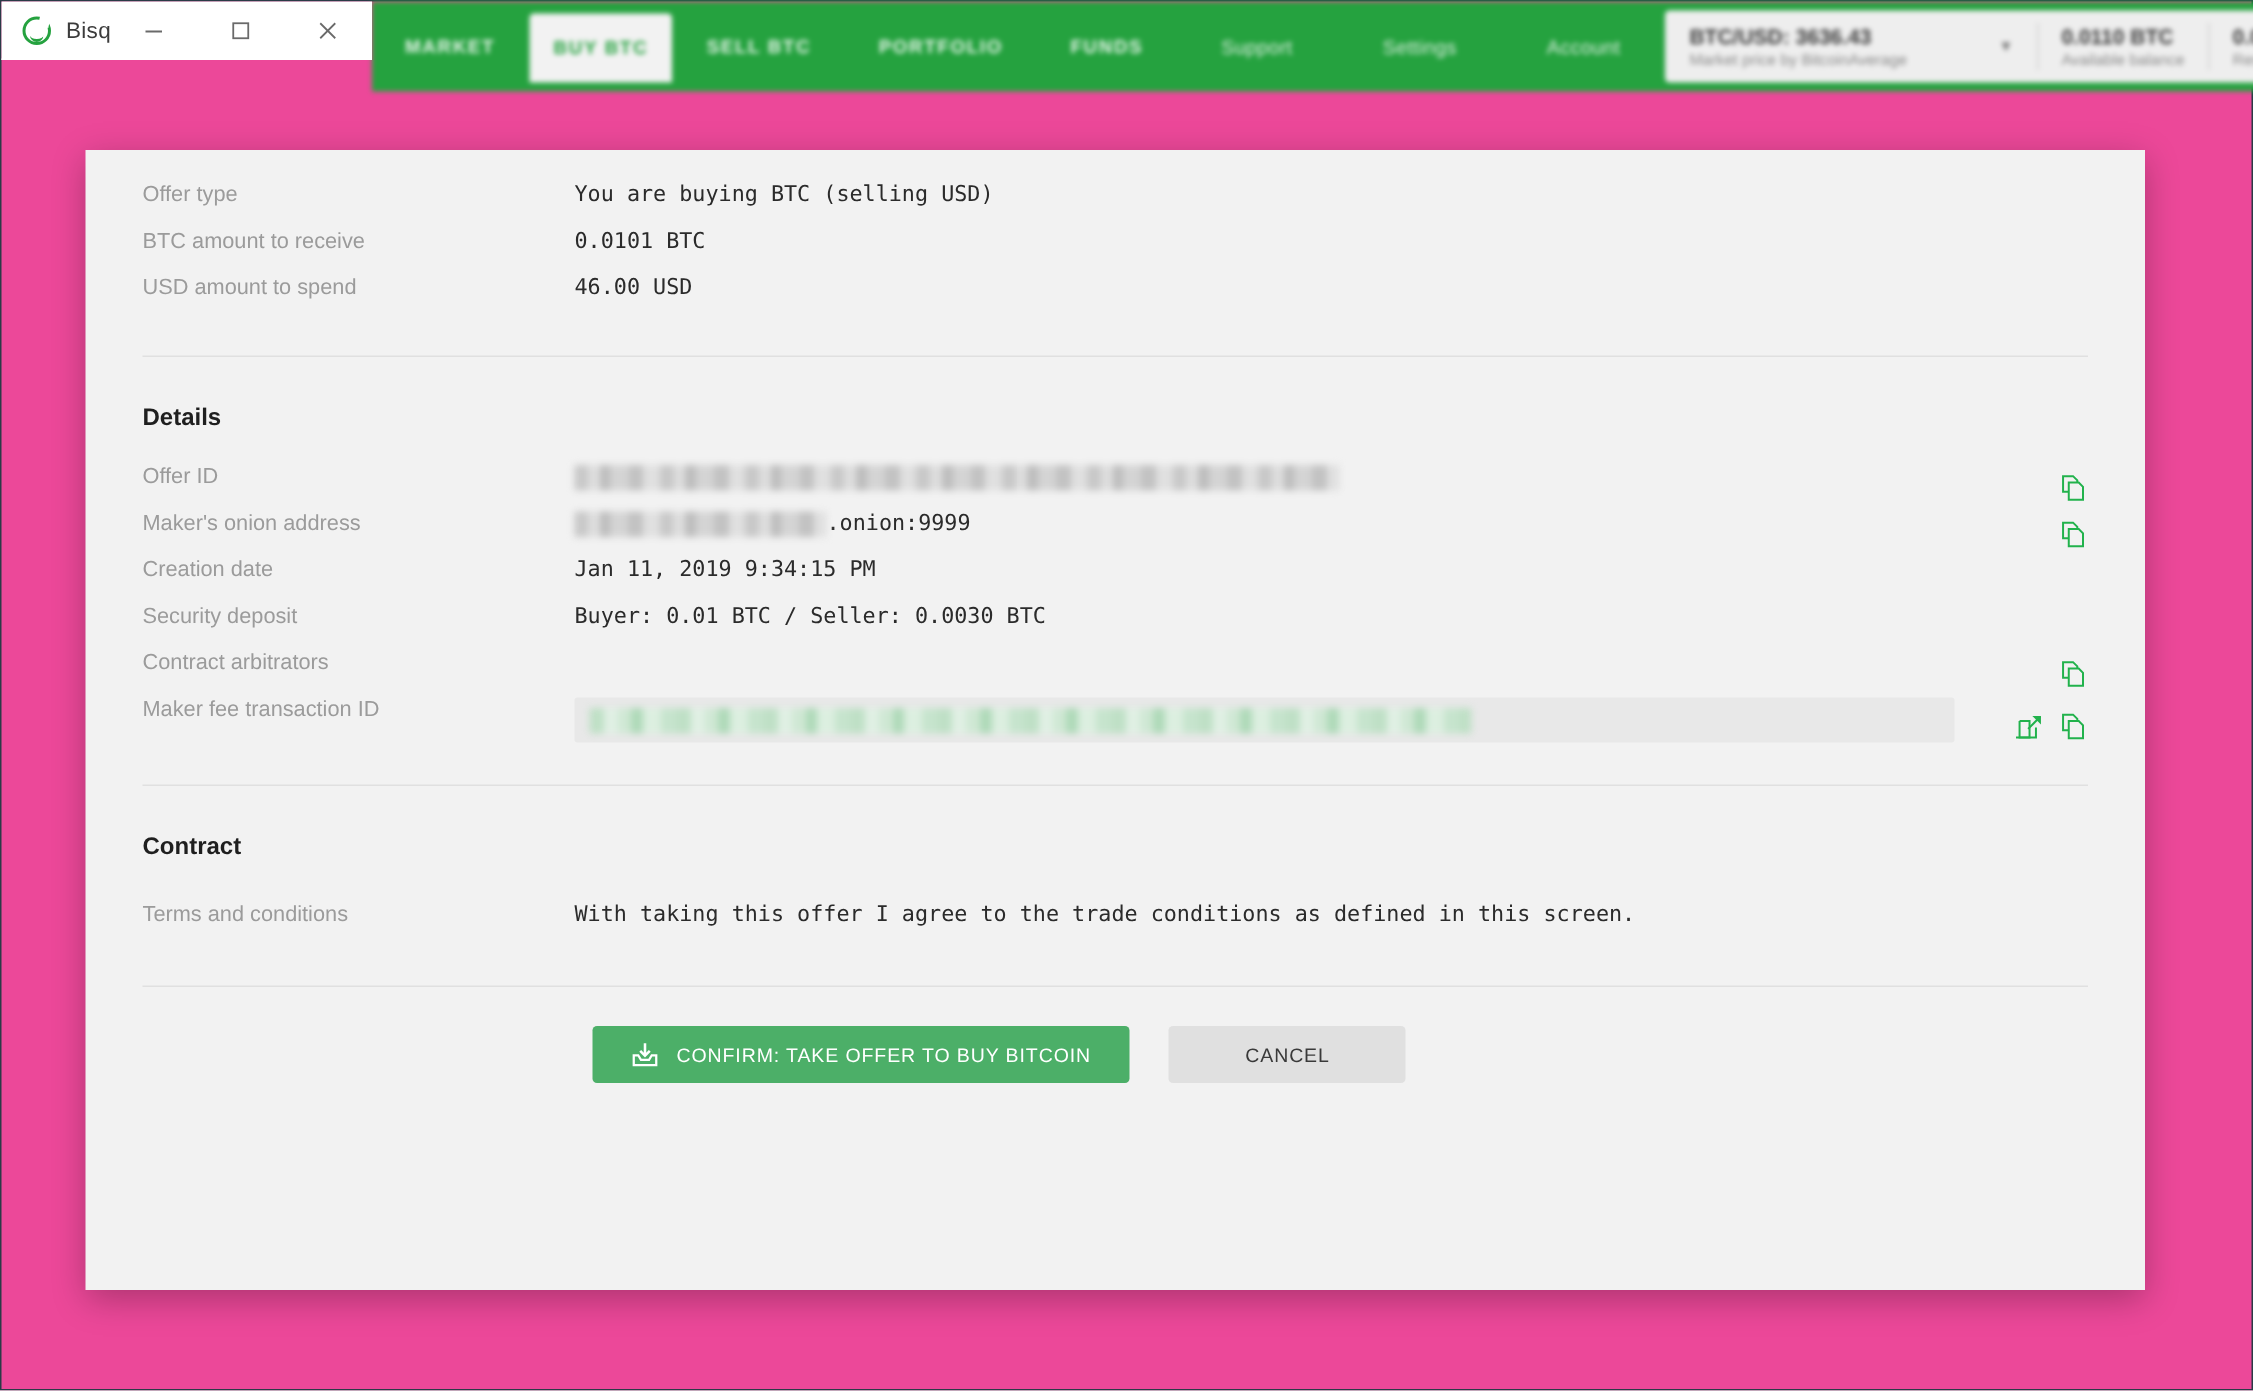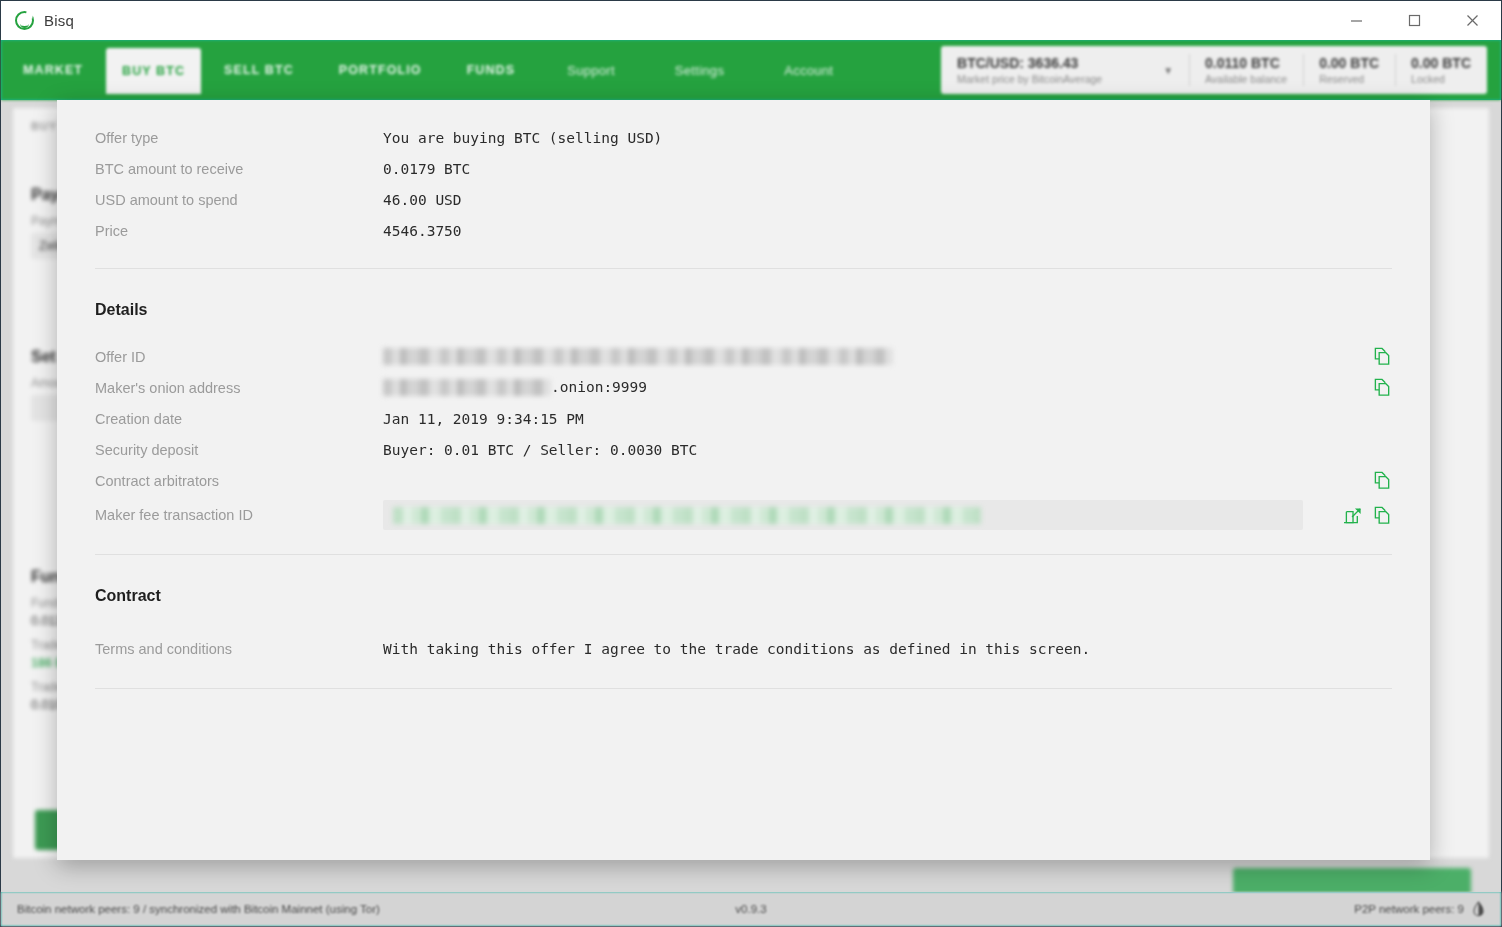--- a/index.html
+++ b/index.html
@@ -7,24 +7,24 @@
   }
   body {
     width: 1502px; height: 927px;
     background: #ffffff;
     font-family: "Liberation Sans", sans-serif;
     overflow: hidden;
     position: relative;
   }
   .app {
     position: absolute; inset: 0;
-    display: flex; flex-direction: column;
+    display: flex; 
     border: 1px solid #2b3a47;
     box-sizing: border-box;
-    background: #14b8a6;
+    background: #ec4899;
   }
 
   
   .titlebar {
     height: 38px; min-height: 38px;
     background: #ffffff;
     display: flex; align-items: center;
     border-bottom: 1px solid #ffffff;
     position: relative;
     z-index: 5;
@@ -170,21 +170,21 @@
     box-sizing: border-box;
     padding: 0 38px;
     display: flex; flex-direction: column;
   }
   .sec-title {
     font-size: 16px; font-weight: bold; color: #1f1f1f;
     margin-top: 32px;
   }
   .rows { margin-top: 22px; }
   .row {
-    display: flex; align-items: center;
+    display: flex; 
     min-height: 31px;
   }
   .row .lab {
     width: 288px; min-width: 288px;
     font-size: 14.5px; color: #9b9b9b;
   }
   .row .val {
     font-family: "DejaVu Sans Mono", "Liberation Mono", monospace;
     font-size: 14.5px; color: #2b2b2b;
     white-space: nowrap;
@@ -366,29 +366,25 @@
   <div class="modal">
 
     <div class="sec-offer">
       <div class="rows">
         <div class="row">
           <div class="lab">Offer type</div>
           <div class="val">You are buying BTC (selling USD)</div>
         </div>
         <div class="row">
           <div class="lab">BTC amount to receive</div>
-          <div class="val">0.0179 BTC</div>
+          <div class="val">0.0101 BTC</div>
         </div>
         <div class="row">
           <div class="lab">USD amount to spend</div>
           <div class="val">46.00 USD</div>
-        </div>
-        <div class="row">
-          <div class="lab">Price</div>
-          <div class="val">4546.3750</div>
         </div>
       </div>
       <div class="hr"></div>
     </div>
 
     <div class="sec-details">
       <div class="sec-title">Details</div>
       <div class="rows">
 
         <div class="row">
@@ -464,16 +460,29 @@
       <div class="sec-title">Contract</div>
       <div class="rows" style="margin-top:28px">
         <div class="row">
           <div class="lab">Terms and conditions</div>
           <div class="val">With taking this offer I agree to the trade conditions as defined in this screen.</div>
         </div>
       </div>
       <div class="hr"></div>
     </div>
 
+    <div class="btn-row">
+      <button class="btn btn-confirm">
+        <svg class="dl-icon" viewBox="0 0 18 18">
+          <path d="M9 1.5 v7.5" stroke="#ffffff" stroke-width="1.7" fill="none"></path>
+          <path d="M5.8 6.6 L9 9.8 L12.2 6.6" stroke="#ffffff" stroke-width="1.7" fill="none"></path>
+          <path d="M1.5 9.5 L4.5 9.5 L6.3 12.6 L11.7 12.6 L13.5 9.5 L16.5 9.5 L16.5 16 L1.5 16 Z" fill="none" stroke="#ffffff" stroke-width="1.5"></path>
+        </svg>
+        <span>CONFIRM: TAKE OFFER TO BUY BITCOIN</span>
+      </button>
+      <button class="btn btn-cancel">
+        <span>CANCEL</span>
+      </button>
+    </div>
 
   </div>
 
 </div>
 
 </body></html>

